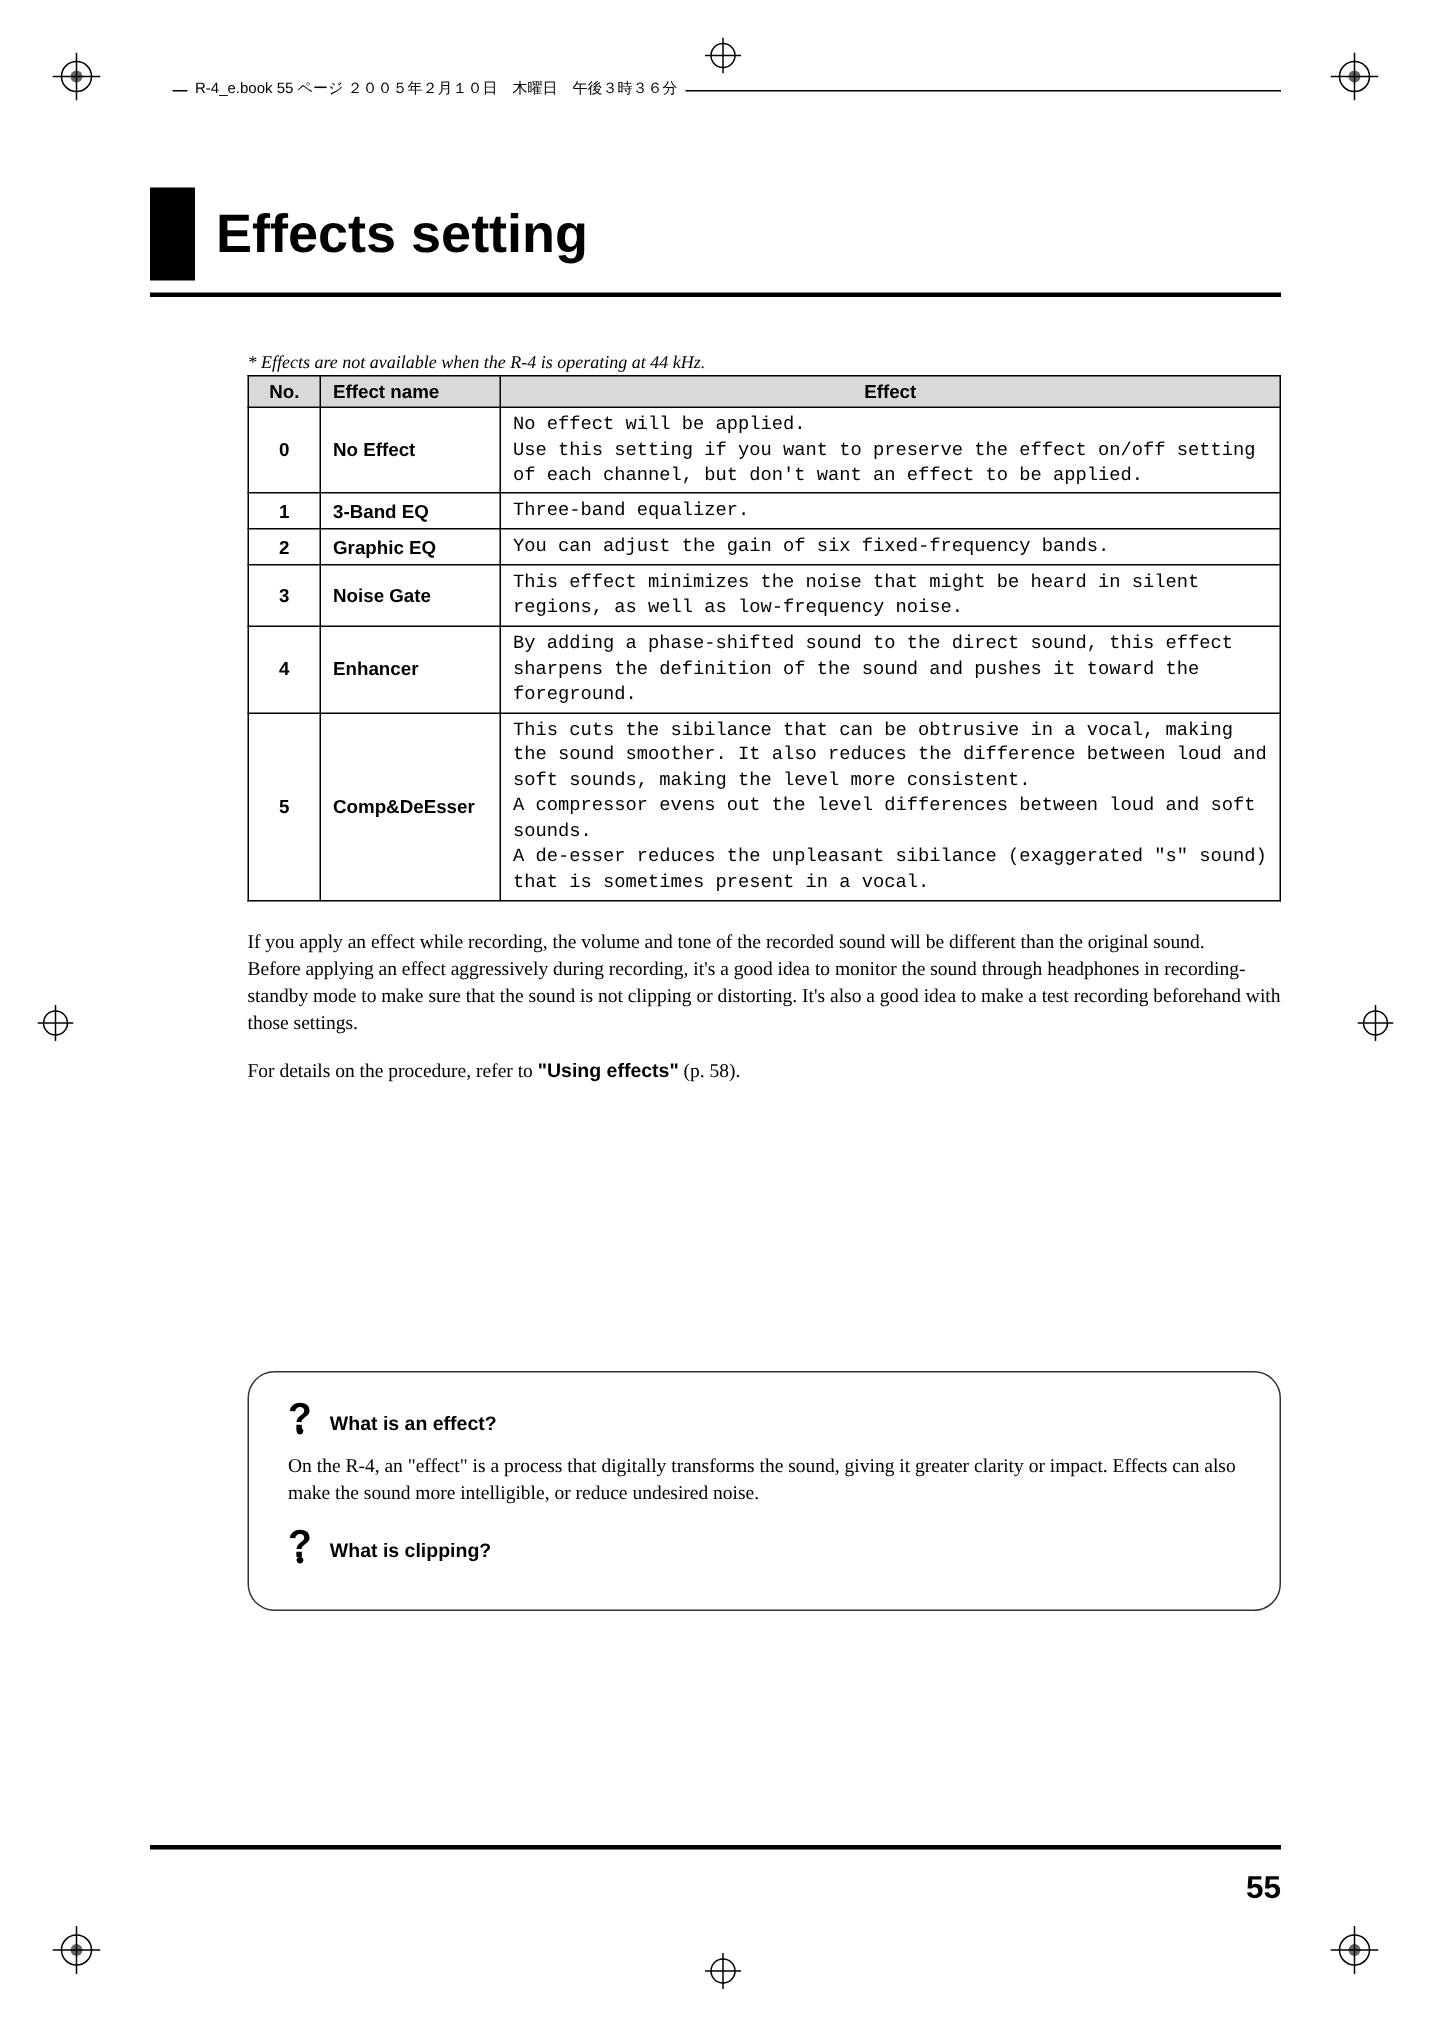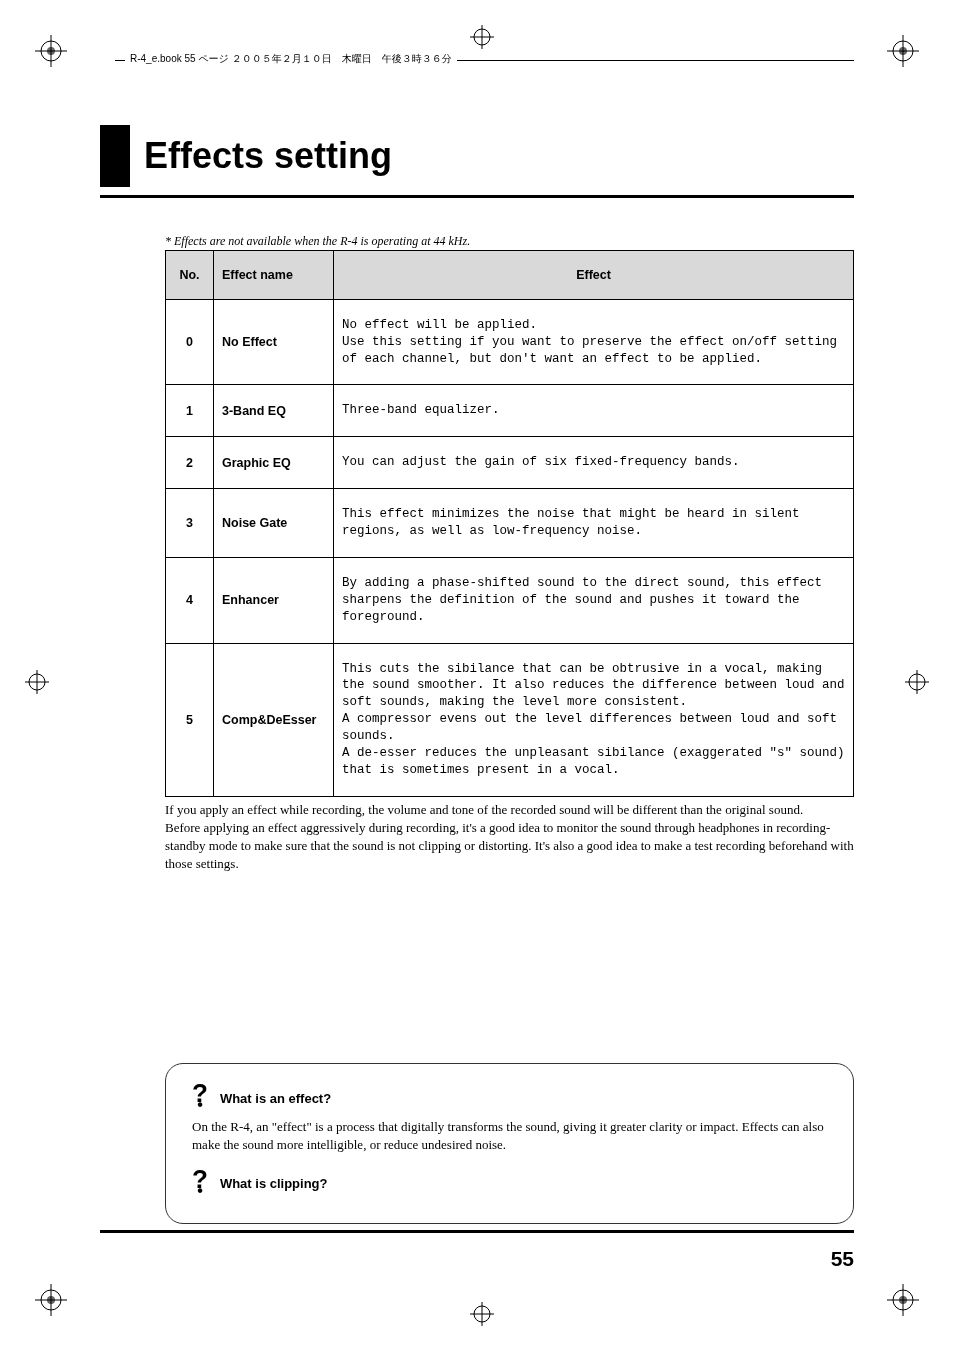--- a/index.html
+++ b/index.html
@@ -27,29 +27,29 @@
     .title-text { display: inline-block; font-family: 'Arial Black', Arial, sans-serif; font-weight: 900; font-size: 36px; margin-left: 10px; vertical-align: middle; }
     .title-underline { border-top: 3px solid #000; margin-top: 8px; width: 100%; }
     
     .body-text { font-size: 13px; line-height: 1.4; margin-left: 65px; margin-right: 0; }
     .intro { margin-bottom: 4px; }
     .footnote { font-style: italic; font-size: 12px; margin-top: 6px; }
     
     .section-heading { font-family: Arial, sans-serif; font-weight: bold; font-size: 16px; margin-top: 28px; margin-bottom: 6px; margin-left: 40px; }
     
     .effects-table { border-collapse: collapse; margin-left: 65px; margin-right: 0; width: calc(100% - 65px); font-size: 12.5px; }
-    .effects-table th, .effects-table td { border: 1px solid #000; padding: 17px 8px; vertical-align: middle; text-align: left; }
+    .effects-table th, .effects-table td { border: 1px solid #000; padding: 3px 8px; vertical-align: middle; text-align: left; }
     .effects-table th { background: #d9d9d9; font-family: Arial, sans-serif; font-weight: bold; text-align: center; }
     .effects-table th:nth-child(1) { width: 48px; }
     .effects-table th:nth-child(2) { width: 120px; text-align: left; }
     .effects-table td:nth-child(1) { text-align: center; font-family: Arial, sans-serif; font-weight: bold; }
     .effects-table td:nth-child(2) { font-family: Arial, sans-serif; font-weight: bold; }
     .effects-table td:nth-child(3) { font-family: Liberation Mono, monospace; line-height: 1.35; }
     
-    .post-table { margin-top: 4px; }
+    .post-table { margin-top: 18px; }
     .post-para { margin-bottom: 14px; }
     .bold-ref { font-family: Arial, sans-serif; font-weight: bold; }
     
     .info-box { margin-top: 190px; margin-left: 65px; margin-right: 0; border: 1px solid #333; border-radius: 18px; padding: 22px 26px 20px 26px; position: relative; }
     .info-heading { display: flex; align-items: center; margin-bottom: 8px; }
     .q-icon { font-family: 'Arial Black', Arial, sans-serif; font-weight: 900; font-size: 26px; margin-right: 12px; line-height: 0.6; }
     .q-dot { display: block; font-size: 16px; text-align: center; margin-top: -2px; }
     .info-title { font-family: Arial, sans-serif; font-weight: bold; font-size: 13px; }
     .info-text { font-size: 13px; line-height: 1.4; margin-bottom: 18px; }
     .info-text:last-child { margin-bottom: 0; }
@@ -175,20 +175,23 @@
           <td>Comp&amp;DeEsser</td>
           <td>This cuts the sibilance that can be obtrusive in a vocal, making the sound smoother. It also reduces the difference between loud and soft sounds, making the level more consistent.<br>A compressor evens out the level differences between loud and soft sounds.<br>A de-esser reduces the unpleasant sibilance (exaggerated "s" sound) that is sometimes present in a vocal.</td>
         </tr>
       </tbody>
   </table>
 
   <div class="body-text post-table">
     <p class="post-para">
       <span>If you apply an effect while recording, the volume and tone of the recorded sound will be different than the original sound.</span><br>
       <span>Before applying an effect aggressively during recording, it's a good idea to monitor the sound through headphones in recording-standby mode to make sure that the sound is not clipping or distorting. It's also a good idea to make a test recording beforehand with those settings.</span>
+    </p>
+    <p>
+      <span>For details on the procedure, refer to </span><span class="bold-ref">"Using effects"</span><span> (p. 58).</span>
     </p>
   </div>
 
   <div class="info-box">
     <div class="info-heading">
       <span class="q-icon">?<span class="q-dot">•</span></span>
       <span class="info-title">What is an effect?</span>
     </div>
     <p class="info-text">On the R-4, an "effect" is a process that digitally transforms the sound, giving it greater clarity or impact. Effects can also make the sound more intelligible, or reduce undesired noise.</p>
     <div class="info-heading">

